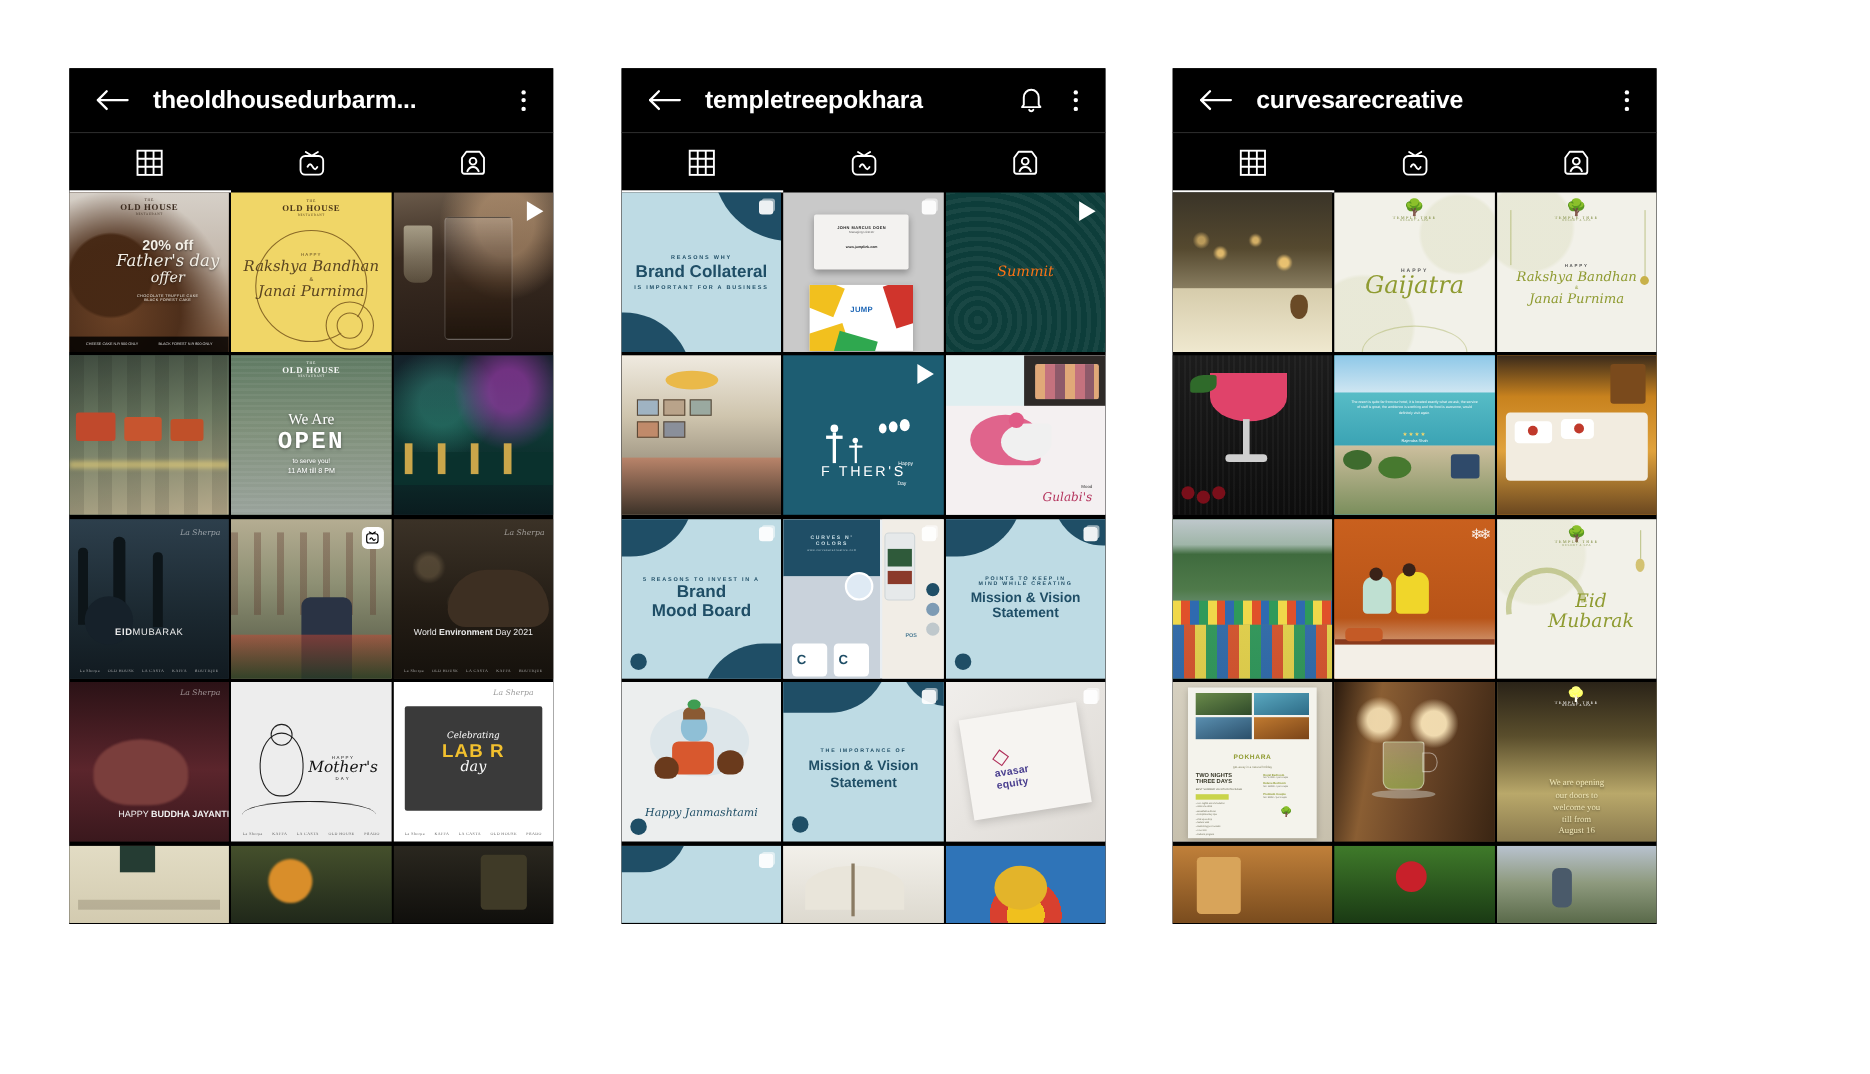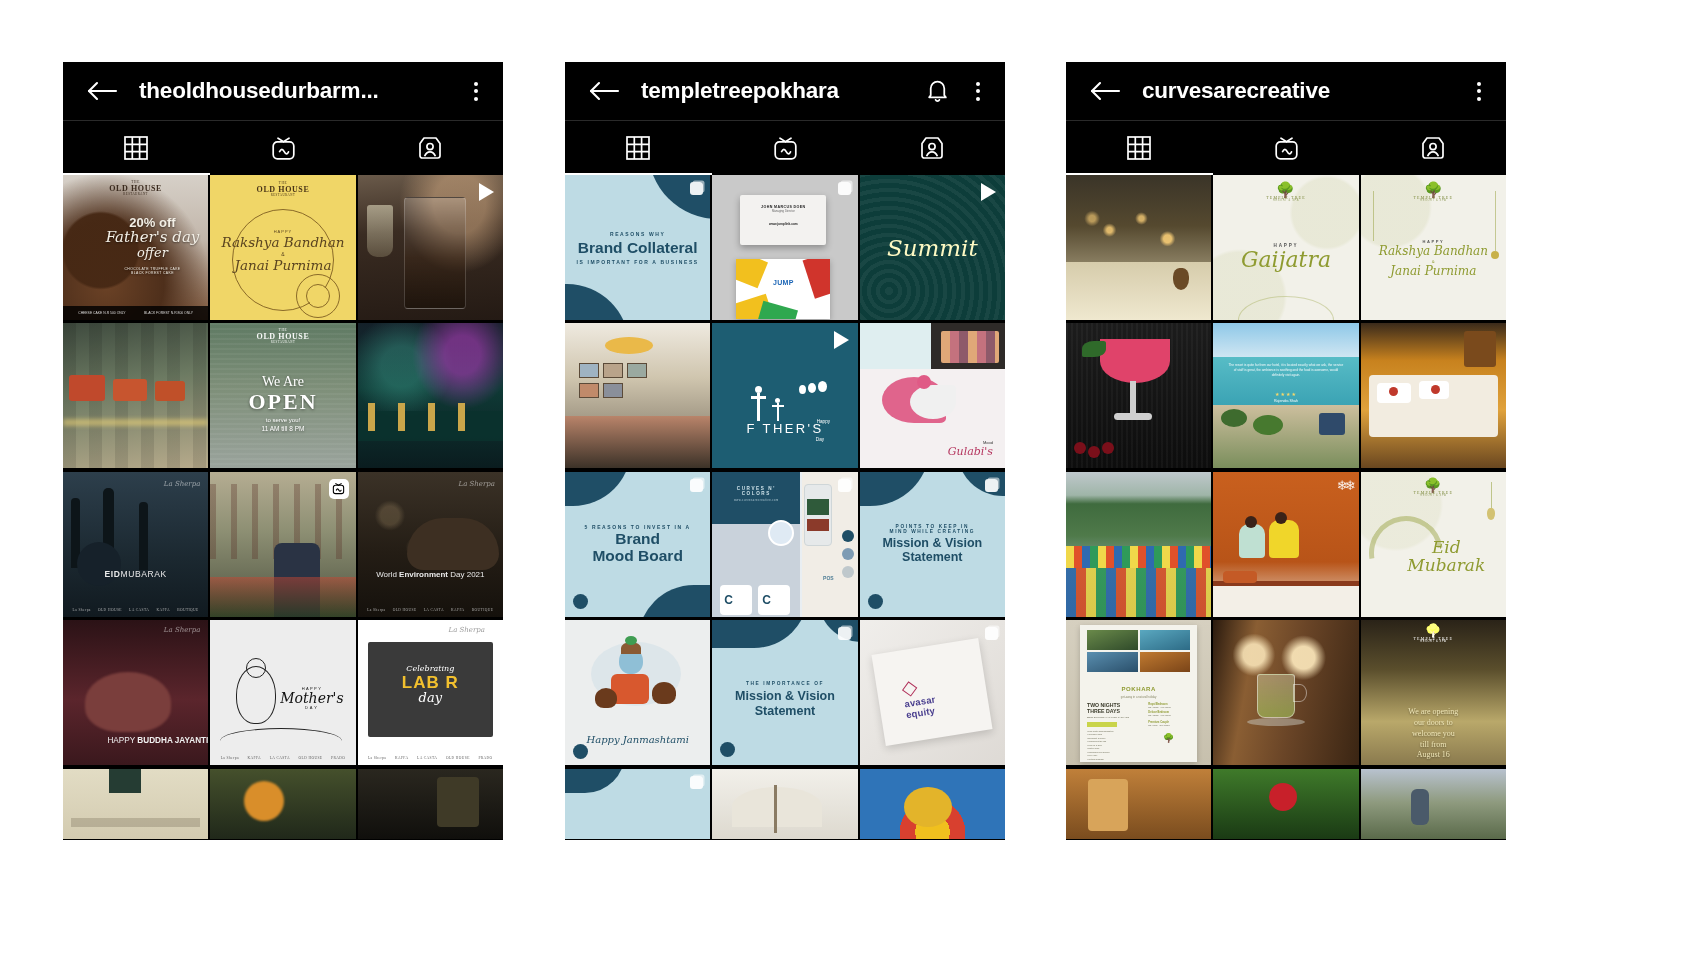--- a/index.html
+++ b/index.html
@@ -248,21 +248,21 @@
       <div class="cell" style="background:#6d7d6a">
         <div class="fill" style="background:linear-gradient(180deg,#5f7a63 0%,#7e8f79 45%,#9aa39c 100%)"></div>
         <div class="fill" style="background:repeating-linear-gradient(180deg,rgba(255,255,255,.1) 0 2px,transparent 2px 5px);opacity:.5"></div>
         <div class="oh-logo" style="position:absolute;top:6px;left:50%;transform:translateX(-50%);color:#fff;opacity:.95">
           <div class="t1">THE</div>
           <div class="t2">OLD HOUSE</div>
           <div class="t3">RESTAURANT</div>
         </div>
         <div class="ctr" style="color:#fff;text-shadow:0 1px 3px rgba(0,0,0,.45);padding-top:14px">
           <div style="font-family:'Liberation Serif',serif;font-size:14px">We Are</div>
-          <div style="font-family:Liberation Serif, serif;font-size:22px;letter-spacing:2px;font-weight:bold;line-height:1.1">OPEN</div>
+          <div style="font-family:Liberation Mono, monospace;font-size:22px;letter-spacing:2px;font-weight:bold;line-height:1.1">OPEN</div>
           <div style="font-size:6px;margin-top:3px">to serve you!</div>
           <div style="font-size:6.5px;margin-top:2px">11 AM till 8 PM</div>
         </div>
       </div>
 
       <div class="cell" style="background:#1d2b33">
         <div class="fill" style="background:linear-gradient(180deg,#142029 0%,#0f3a36 45%,#0a1c1f 100%)"></div>
         <div class="fill" style="background:radial-gradient(ellipse at 72% 22%,rgba(190,60,200,.55) 0 12%,transparent 34%),radial-gradient(ellipse at 30% 30%,rgba(70,180,160,.35) 0 14%,transparent 36%)"></div>
         <div style="position:absolute;left:0;right:0;top:88px;height:30px;background:rgba(10,50,45,.9)"></div>
         <div style="position:absolute;left:10px;top:80px;width:7px;height:28px;background:#caa64a"></div>
@@ -460,21 +460,21 @@
           <div style="position:absolute;left:0;right:0;top:20px;text-align:center;font-size:7px;font-weight:bold;color:#1a64b5;letter-spacing:.3px">JUMP</div>
         </div>
         <div class="badge-multi">
             <i class="b1"></i>
           </div>
       </div>
 
       <div class="cell" style="background:#0d3d3a">
         <div class="fill" style="background:repeating-radial-gradient(circle at 20% 80%,rgba(255,255,255,.05) 0 4px,transparent 4px 9px)"></div>
         <div class="ctr">
-          <div class="script" style="color:#fef9c3;font-size:23px">Summit</div>
+          <div class="script" style="color:#f97316;font-size:13px">Summit</div>
         </div>
         <div class="badge-reel"></div>
       </div>
 
       <div class="cell" style="background:#8a8070">
         <div class="fill" style="background:linear-gradient(180deg,#efeae0 0%,#cfc5ae 38%,#6f6657 100%)"></div>
         <div style="position:absolute;left:40px;top:14px;width:48px;height:17px;border-radius:50%;background:#eab949"></div>
         <div style="position:absolute;left:14px;top:40px;width:20px;height:15px;border:1.5px solid #5b4a38;background:#9fb3c2"></div>
         <div style="position:absolute;left:38px;top:40px;width:20px;height:15px;border:1.5px solid #5b4a38;background:#b9a38a"></div>
         <div style="position:absolute;left:62px;top:40px;width:20px;height:15px;border:1.5px solid #5b4a38;background:#9aa9a0"></div>

